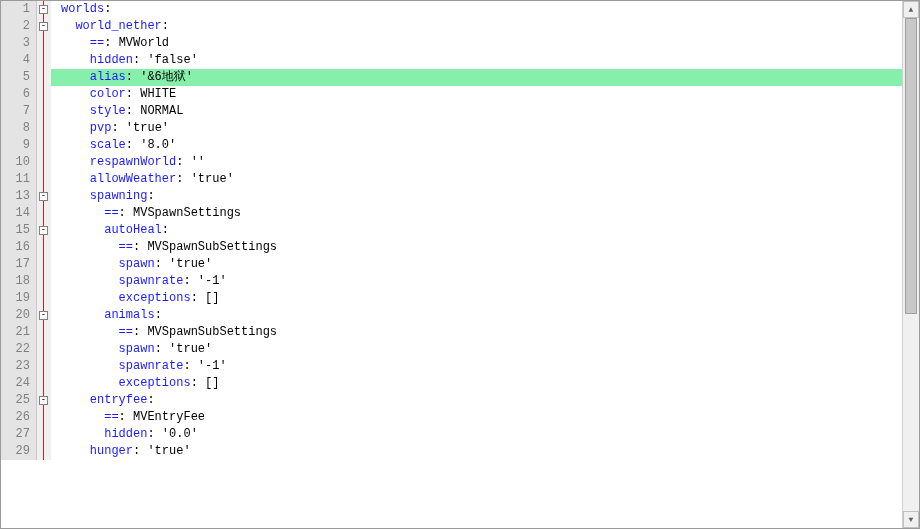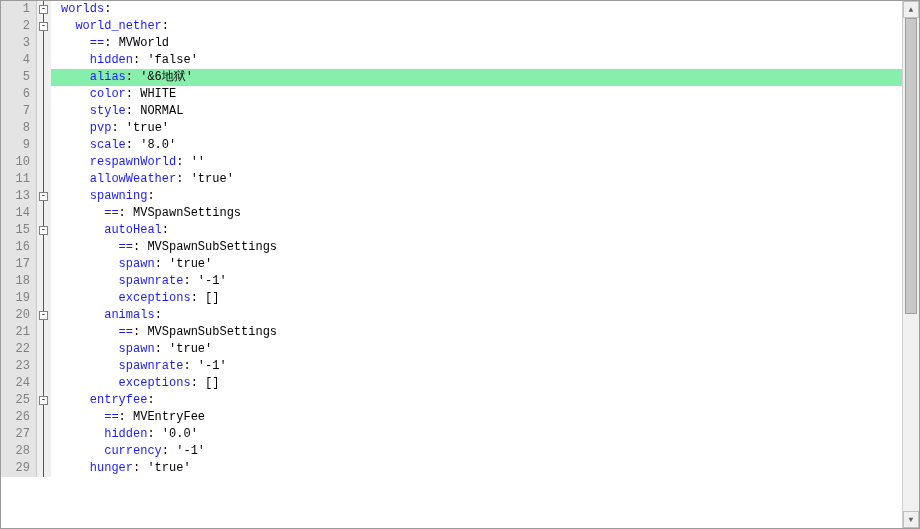--- a/index.html
+++ b/index.html
@@ -280,27 +280,20 @@
       <div class="code"><span class="key">      ==</span><span class="val">: </span><span class="val">MVEntryFee</span></div>
     </div>
     <div class="line">
       <div class="gutter">27</div>
       <div class="foldcol">
         <div class="foldline"></div>
       </div>
       <div class="code"><span class="key">      hidden</span><span class="val">: </span><span class="val">'0.0'</span></div>
     </div>
     <div class="line">
-      <div class="gutter">28</div>
-      <div class="foldcol">
-        <div class="foldline"></div>
-      </div>
-      <div class="code"><span class="key">      currency</span><span class="val">: </span><span class="val">'-1'</span></div>
-    </div>
-    <div class="line">
       <div class="gutter">29</div>
       <div class="foldcol">
         <div class="foldline"></div>
       </div>
       <div class="code"><span class="key">    hunger</span><span class="val">: </span><span class="val">'true'</span></div>
     </div>
   </div>
 
 <div class="scrollbar">
   <div class="sb-btn">▲</div>

